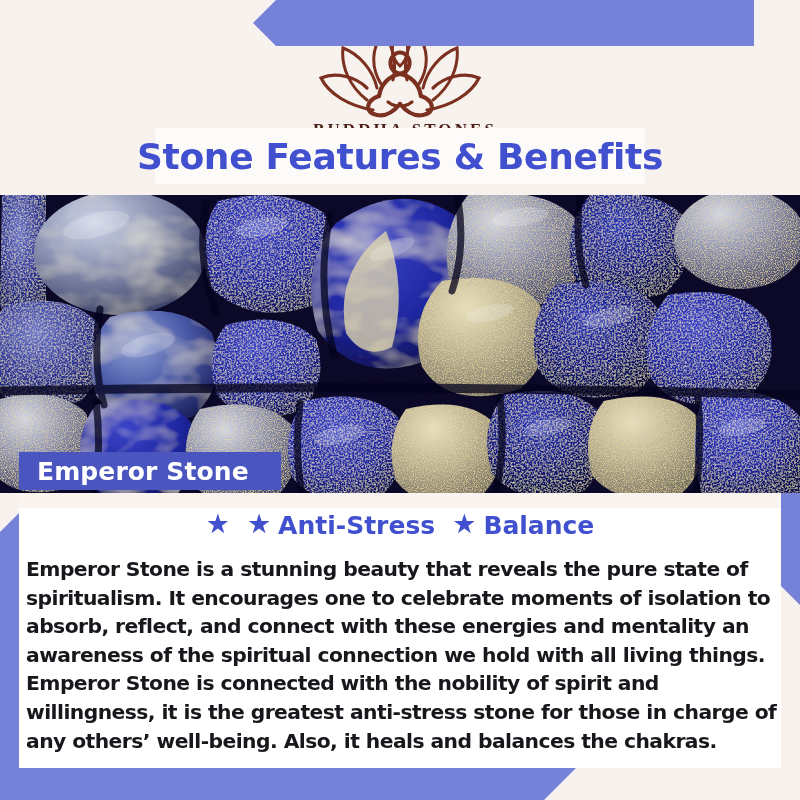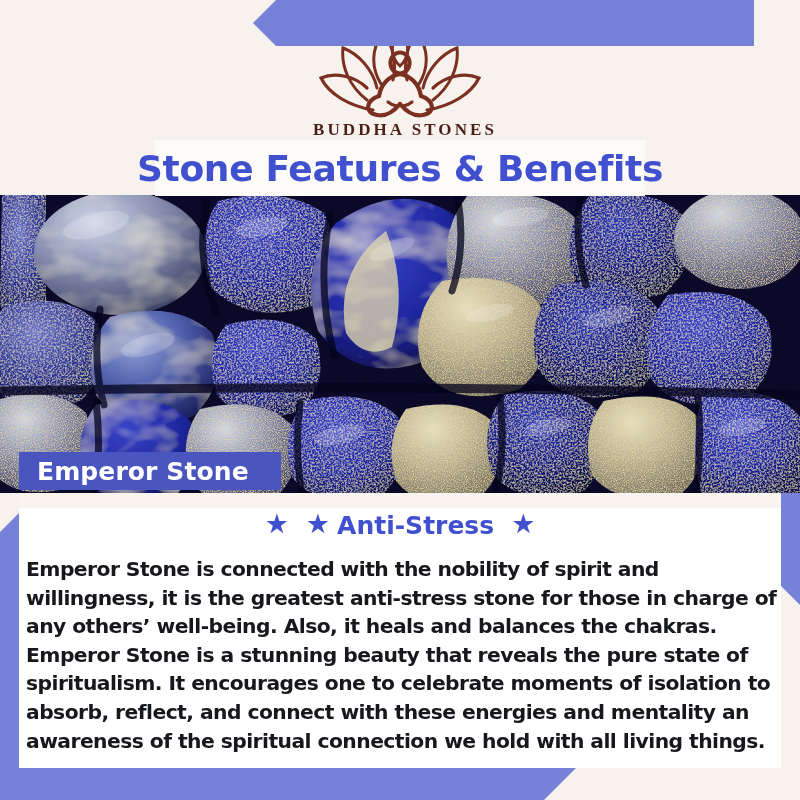--- a/index.html
+++ b/index.html
@@ -82,21 +82,21 @@
     font-size: 17px;
     letter-spacing: 3.1px;
     color: #4a1f18;
     font-weight: 700;
     padding-left: 10px;
   }
 
   
   .title-band {
     position: absolute;
-    top: 140px;
+    top: 128px;
     left: 155px;
     width: 490px;
     height: 56px;
     background: #fdfbf9;
     z-index: 6;
     display: flex;
     align-items: center;
     justify-content: center;
   }
   .title-text {
@@ -381,23 +381,24 @@
     <div class="benefits">
       <div class="benefit">
         <span class="benefit-star">★</span>
       </div>
       <div class="benefit">
         <span class="benefit-star">★</span>
         <span class="benefit-label">Anti-Stress</span>
       </div>
       <div class="benefit">
         <span class="benefit-star">★</span>
+        <span class="benefit-label">Balance</span>
       </div>
     </div>
 
     <div class="body-copy">
+      <p>Emperor Stone is a stunning beauty that reveals the pure state of spiritualism. It encourages one to celebrate moments of isolation to absorb, reflect, and connect with these energies and mentality an awareness of the spiritual connection we hold with all living things.</p>
       <p>Emperor Stone is connected with the nobility of spirit and willingness, it is the greatest anti-stress stone for those in charge of any others’ well-being. Also, it heals and balances the chakras.</p>
-      <p>Emperor Stone is a stunning beauty that reveals the pure state of spiritualism. It encourages one to celebrate moments of isolation to absorb, reflect, and connect with these energies and mentality an awareness of the spiritual connection we hold with all living things.</p>
     </div>
 
   </div>
 
 </div>
 
 </body></html>

